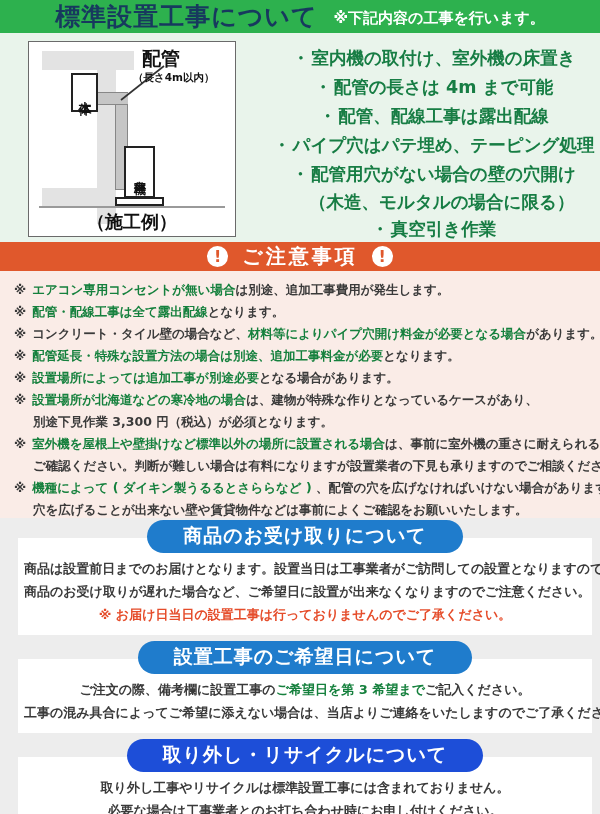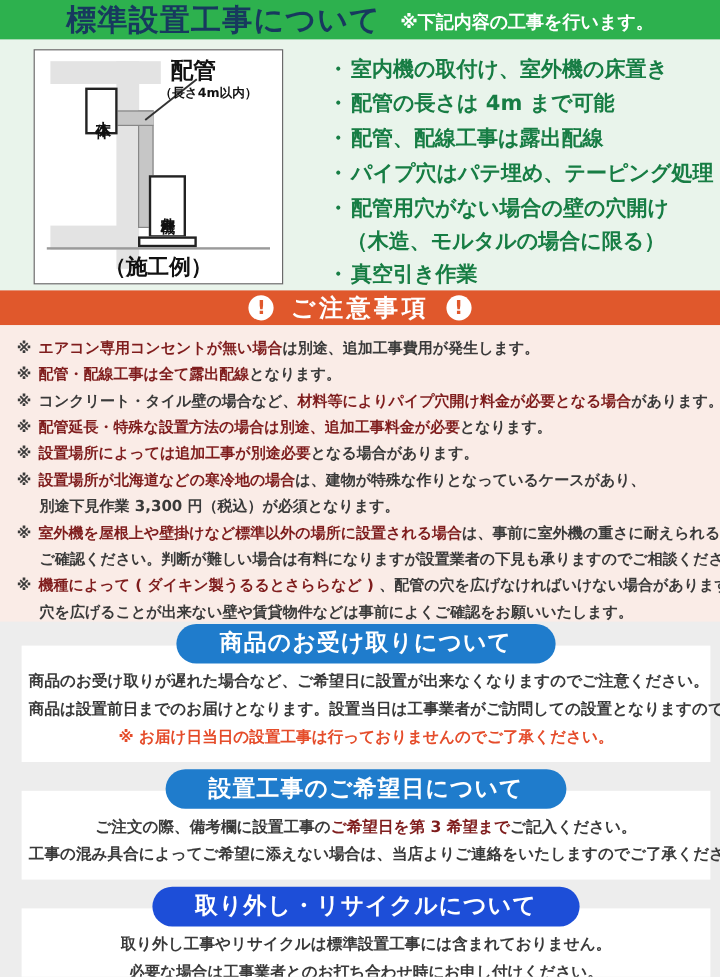--- a/index.html
+++ b/index.html
@@ -42,21 +42,21 @@
   }
   .unit-indoor{left:42px;top:31px;width:27px;height:39px;font-size:13px;letter-spacing:2px;}
   .unit-outdoor{left:95px;top:104px;width:31px;height:52px;font-size:12px;letter-spacing:1px;}
   .pedestal{position:absolute;left:86px;top:155px;width:49px;height:9px;background:#fff;border:2px solid #222;box-sizing:border-box;}
   .ground{position:absolute;left:10px;right:10px;top:164px;border-top:2px solid #9a9a9a;}
   .diagram-caption{position:absolute;left:0;right:0;top:168px;text-align:center;font-size:18px;font-weight:bold;color:#111;}
   .pipe-label{position:absolute;left:113px;top:4px;font-size:19px;font-weight:bold;color:#111;}
   .pipe-note{position:absolute;left:104px;top:29px;font-size:10.5px;font-weight:bold;color:#111;white-space:nowrap;}
   .pointer-svg{position:absolute;left:0;top:0;width:206px;height:194px;pointer-events:none;}
 
-  .bullets{margin-left:13px;padding-top:3px;}
+  .bullets{margin-left:13px;padding-top:3px;text-align:center;}
   .bullet-row{font-size:17.5px;font-weight:bold;color:#177d44;line-height:29px;white-space:nowrap;}
   .bmark{margin-right:2px;}
   .bullet-cont{font-size:17.5px;font-weight:bold;color:#177d44;line-height:26px;padding-left:16px;white-space:nowrap;}
 
   
   .notice-band{
     height:29px;background:#e0582c;
     display:flex;align-items:center;justify-content:center;gap:14px;
   }
   .notice-band-title{font-size:20px;font-weight:bold;color:#fff;letter-spacing:3px;}
@@ -64,21 +64,21 @@
     width:21px;height:21px;border-radius:50%;background:#fff;color:#e0582c;
     display:flex;align-items:center;justify-content:center;
     font-size:16px;font-weight:bold;line-height:21px;
   }
 
   
   .notices{height:247px;background:#faece7;box-sizing:border-box;padding:8px 0 0 14px;overflow:hidden;}
   .notice-line{font-size:12.5px;font-weight:bold;color:#3a3a3a;line-height:22px;white-space:nowrap;}
   .nmark{margin-right:6px;}
   .notice-line.cont{padding-left:19px;}
-  .accent{color:#7f1d1d;text-align:center;}
+  .accent{color:#15803d;text-align:center;}
   .red{color:#e54c2a;}
 
   
   .bottom{padding-top:2px;}
   .section{margin-top:6px;padding-left:10px;}
   .section:first-child{margin-top:0;}
   .pill{
     position:relative;z-index:2;width:fit-content;margin:0 auto -15px;
     padding:3px 36px 4px;border-radius:30px;
     color:#fff;font-size:19px;font-weight:bold;letter-spacing:1px;white-space:nowrap;
@@ -161,22 +161,22 @@
       <div class="notice-line"><span class="nmark">※</span><span class="accent">機種によって ( ダイキン製うるるとさららなど ) </span><span>、配管の穴を広げなければいけない場合があります。</span></div>
       <div class="notice-line cont"><span>穴を広げることが出来ない壁や賃貸物件などは事前によくご確認をお願いいたします。</span></div>
     </div>
   </div>
 
 <div class="bottom">
 
   <div class="section">
     <div class="pill pill-blue">商品のお受け取りについて</div>
     <div class="sec-box">
+        <p><span>商品は設置前日までのお届けとなります。設置当日は工事業者がご訪問しての設置となりますので</span></p>
         <p><span>商品のお受け取りが遅れた場合など、ご希望日に設置が出来なくなりますのでご注意ください。</span></p>
-        <p><span>商品は設置前日までのお届けとなります。設置当日は工事業者がご訪問しての設置となりますので</span></p>
         <p><span class="red">※ お届け日当日の設置工事は行っておりませんのでご了承ください。</span></p>
       </div>
   </div>
 
   <div class="section">
     <div class="pill pill-blue">設置工事のご希望日について</div>
     <div class="sec-box">
         <p><span>ご注文の際、備考欄に設置工事の</span><span class="accent">ご希望日を第 3 希望まで</span><span>ご記入ください。</span></p>
         <p><span>工事の混み具合によってご希望に添えない場合は、当店よりご連絡をいたしますのでご了承ください。</span></p>
       </div>

